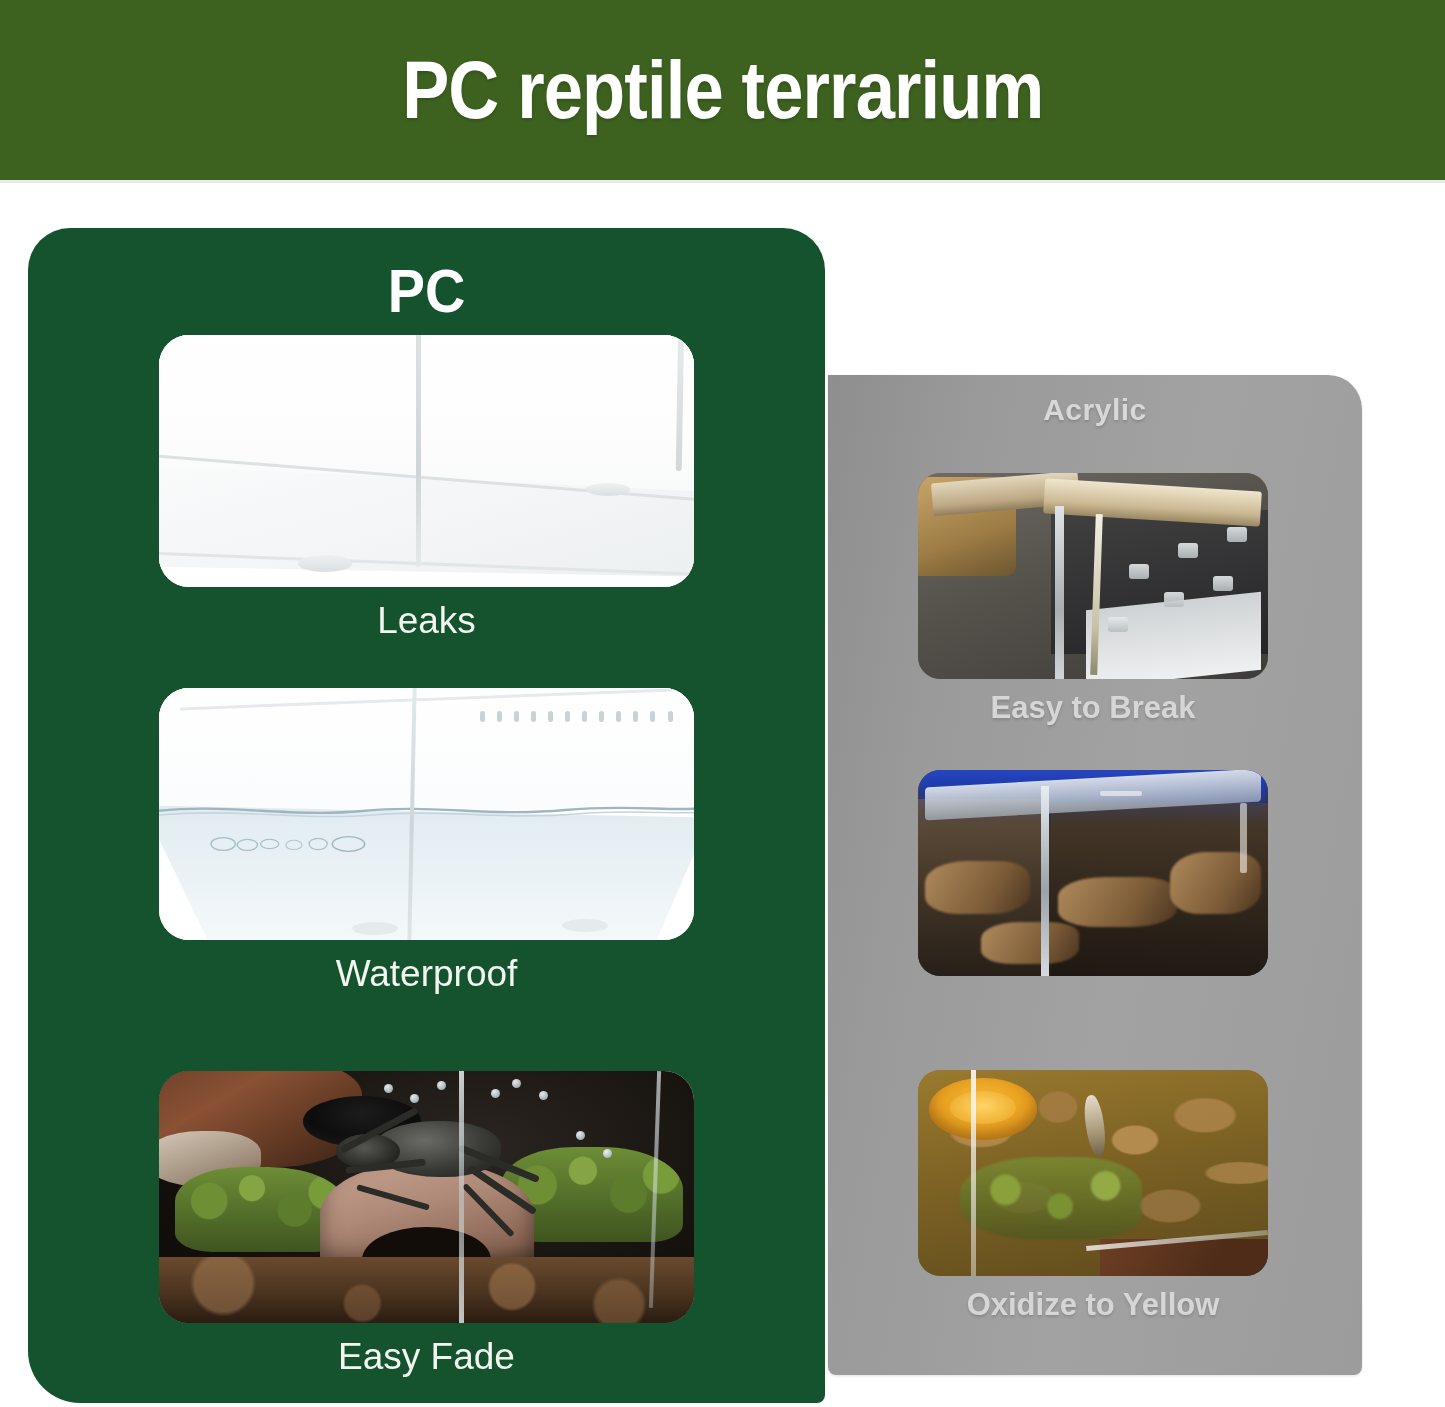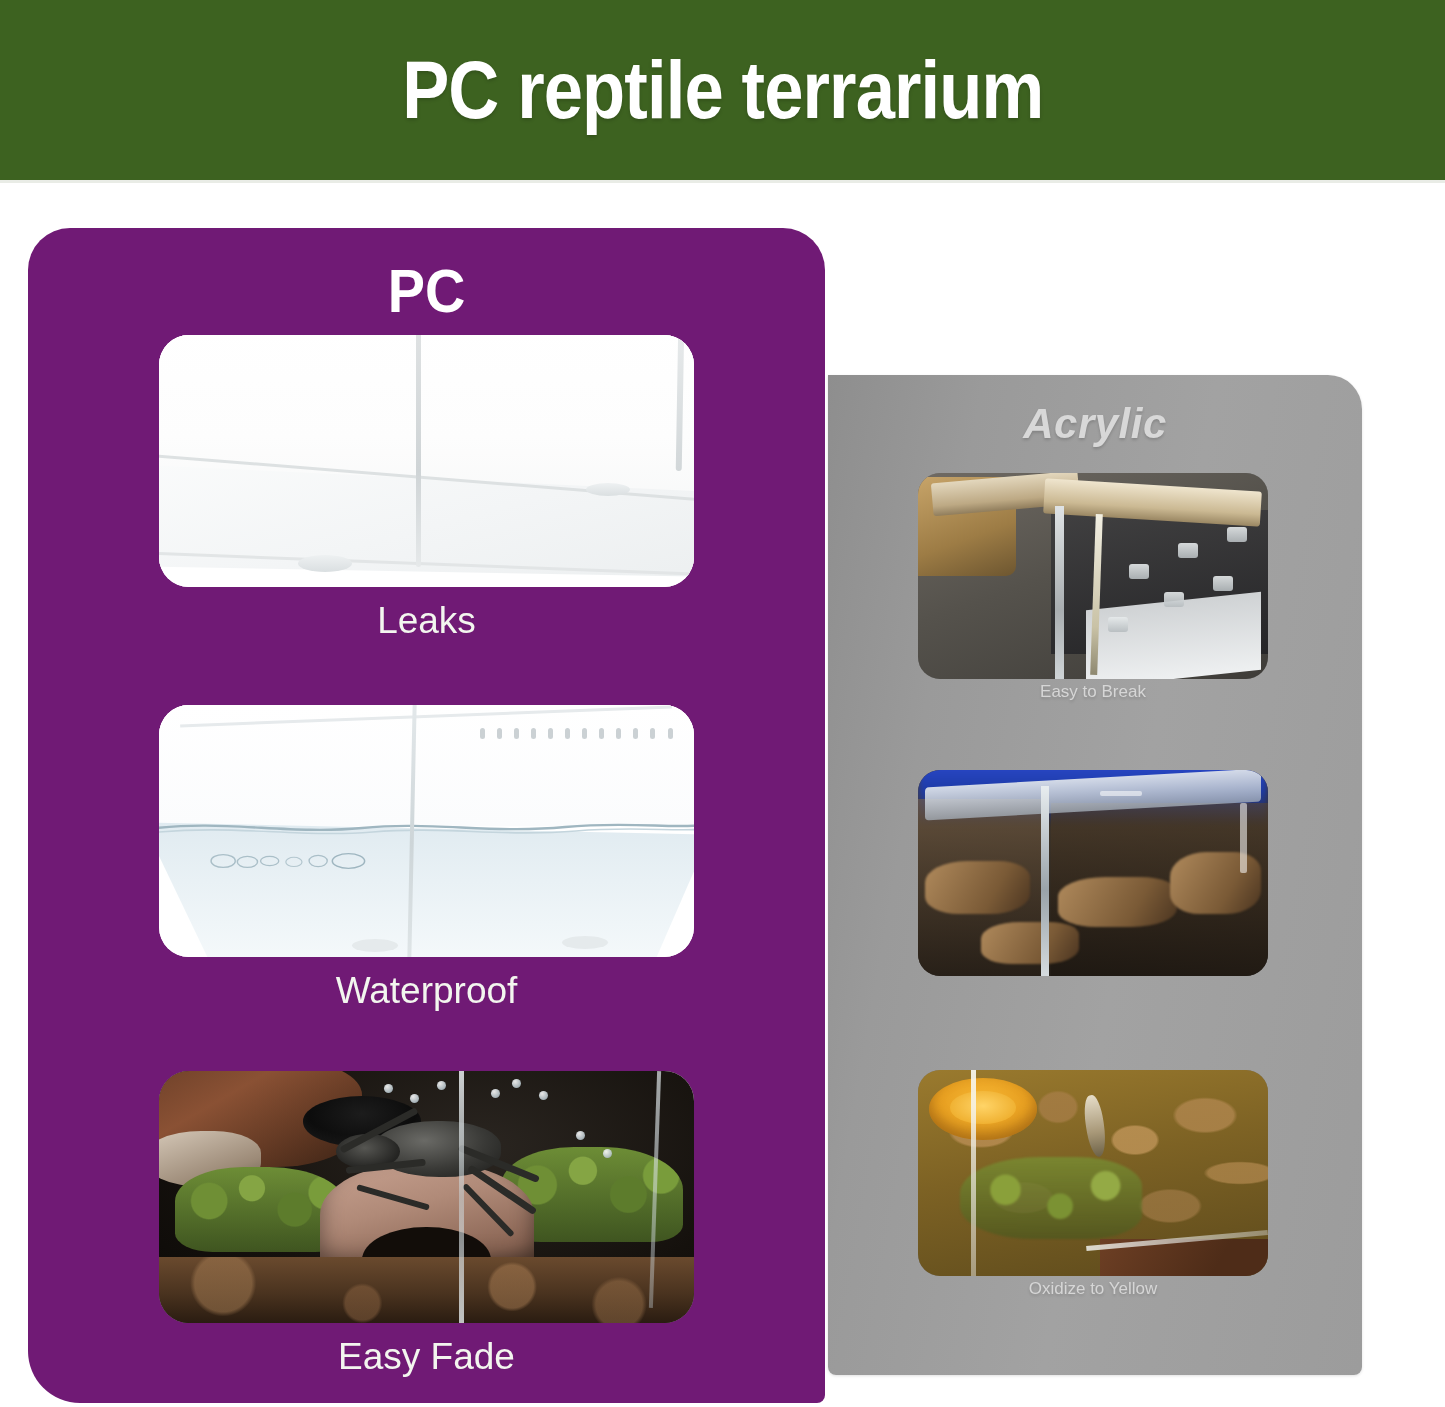--- a/index.html
+++ b/index.html
@@ -67,46 +67,45 @@
     background: linear-gradient(100deg, #8e8e8e 0%, #9a9a9a 22%, #a2a2a2 55%, #9c9c9c 100%);
     border-radius: 0 34px 8px 8px;
     box-shadow: 0 1px 3px rgba(0,0,0,0.12);
   }
   .panel-pc {
     position: absolute;
     left: 28px;
     top: 45px;
     width: 797px;
     height: 1175px;
-    background: #701a75;
+    background: #14532d;
     border-radius: 42px 42px 8px 52px;
   }
 
   .panel-heading {
     position: absolute;
     left: 0;
     width: 100%;
     text-align: center;
     font-weight: bold;
     line-height: 1;
   }
   .panel-heading.pc {
     top: 32px;
     font-size: 62px;
     color: #ffffff;
     letter-spacing: 0px;
     transform: scaleX(0.9);
   }
   .panel-heading.acrylic {
-    top: 28px;
-    font-size: 42px;
+    top: 20px;
+    font-size: 30px;
     color: #d8d8d8;
     letter-spacing: 0.5px;
     text-shadow: 0 2px 3px rgba(0,0,0,0.16);
-    font-style: italic;
   }
 
   
   .feature {
     position: absolute;
   }
   .feature-pc {
     left: 131px;
     width: 535px;
   }
@@ -133,25 +132,25 @@
   }
   .feature-ac .thumb {
     width: 350px;
     height: 206px;
     border-radius: 22px;
     overflow: hidden;
     position: relative;
     background: #777;
   }
   .feature-ac .caption {
-    margin-top: 4px;
+    margin-top: 12px;
     text-align: center;
     color: #d6d6d6;
-    font-size: 17px;
-    font-weight: normal;
+    font-size: 31px;
+    font-weight: bold;
     line-height: 1.1;
     text-shadow: 0 2px 3px rgba(0,0,0,0.15);
   }
 
   
   .art-solid {
     position: absolute;
     inset: 0;
     background: #ffffff;
   }
@@ -660,21 +659,21 @@
           <div class="line-floor-front"></div>
           <div class="rim-right"></div>
           <div class="edge-vert"></div>
           <div class="foot foot-a"></div>
           <div class="foot foot-b"></div>
         </div>
       </div>
       <div class="caption">Leaks</div>
     </div>
 
-    <div class="feature feature-pc" style="top:477px;">
+    <div class="feature feature-pc" style="top:460px;">
       <div class="thumb">
         <div class="art-water">
           <div class="tank-upper"></div>
           <div class="rim-top"></div>
           <div class="vents">
             <i></i>
               <i></i>
               <i></i>
               <i></i>
               <i></i>

